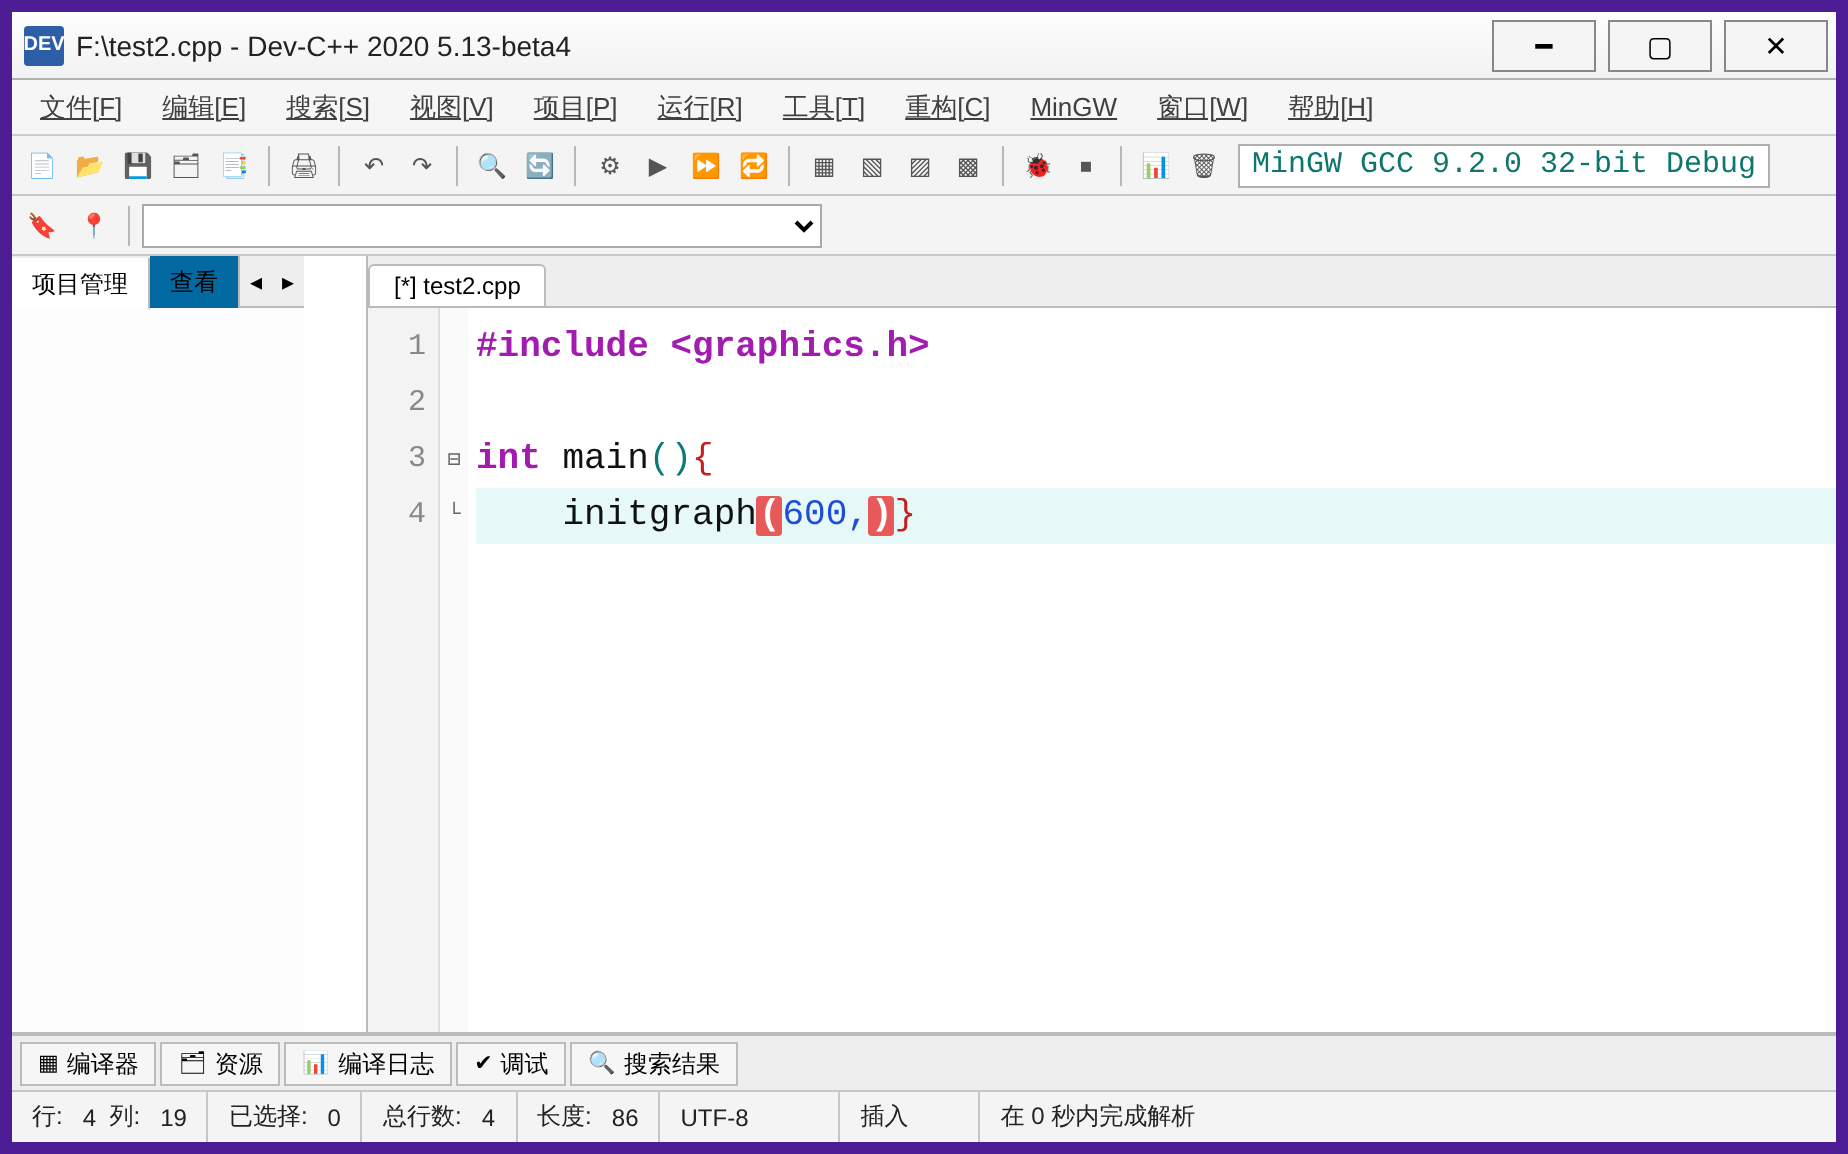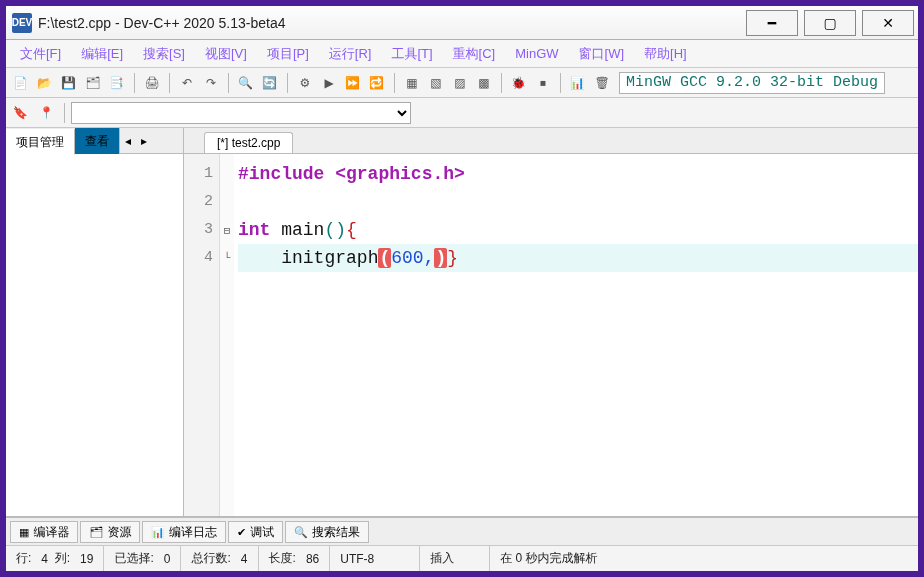--- a/index.html
+++ b/index.html
@@ -6,45 +6,45 @@
 html, body { width: 924px; height: 577px; overflow: hidden; font-family: "Microsoft YaHei", sans-serif; background: #f0f0f0; }
 
 .window { width: 924px; height: 577px; border: 6px solid #4c1d95; display: flex; flex-direction: column; background: #fff; }
 
 .titlebar { height: 34px; background: linear-gradient(#fdfdfd,#f2f2f2); border-bottom: 1px solid #b0b0b0; display: flex; align-items: center; padding: 0 4px 0 6px; }
 .titlebar .app-icon { width: 20px; height: 20px; background: #2d5ea8; color: #fff; font-size: 10px; font-weight: bold; display: flex; align-items: center; justify-content: center; border-radius: 2px; margin-right: 6px; }
 .titlebar .title { flex: 1; font-size: 14px; color: #222; }
 .titlebar .win-btn { width: 52px; height: 26px; border: 1px solid #888; background: #f5f5f5; margin-left: 6px; display: flex; align-items: center; justify-content: center; font-size: 14px; cursor: pointer; }
 
 .menubar { height: 28px; background: #f6f6f6; border-bottom: 1px solid #ccc; display: flex; align-items: stretch; padding: 0 4px; }
-.menubar .item { padding: 0 10px; display: flex; align-items: center; font-size: 13px; color: #8b5cf6; cursor: pointer; }
+.menubar .item { padding: 0 10px; display: flex; align-items: center; font-size: 13px; color: #404040; cursor: pointer; text-decoration: underline; }
 
 .toolbar { height: 30px; background: #f4f4f4; border-bottom: 1px solid #c8c8c8; display: flex; align-items: center; padding: 0 4px; gap: 2px; }
 .toolbar .btn { width: 22px; height: 22px; border: 1px solid transparent; border-radius: 2px; display: flex; align-items: center; justify-content: center; font-size: 12px; color: #555; cursor: pointer; }
 .toolbar .sep { width: 1px; height: 20px; background: #b8b8b8; margin: 0 4px; }
 .toolbar .compiler-box { margin-left: 4px; border: 1px solid #b0b0b0; background: #fff; height: 22px; display: flex; align-items: center; padding: 0 6px; font-family: "Courier New", monospace; font-size: 15px; color: #0f766e; min-width: 200px; }
 
 .scopebar { height: 30px; background: #f4f4f4; border-bottom: 1px solid #c8c8c8; display: flex; align-items: center; padding: 0 4px; gap: 4px; }
 .scopebar .btn { width: 22px; height: 22px; border: 1px solid transparent; border-radius: 2px; display: flex; align-items: center; justify-content: center; font-size: 12px; color: #555; cursor: pointer; }
 .scopebar .sep { width: 1px; height: 20px; background: #b8b8b8; margin: 0 2px; }
 .scopebar select { height: 22px; border: 1px solid #aaa; background: #fff; font-family: "Courier New", monospace; font-size: 12px; padding: 0 4px; }
 .scopebar .globals { width: 320px; }
 .scopebar .funcs { width: 340px; }
 
 .midrow { flex: 1; display: flex; min-height: 0; border-bottom: 1px solid #bbb; }
-.sidepanel { width: 178px; border-right: 1px solid #bbb; background: #fdfdfd; display: flex; flex-direction: column; }
+.sidepanel { width: 178px; border-right: 1px solid #bbb; background: #fdfdfd; display: flex; }
 .sidepanel .tabs { height: 26px; background: #eee; border-bottom: 1px solid #bbb; display: flex; align-items: center; font-size: 12px; }
 .sidepanel .tabs .tab { padding: 0 10px; height: 26px; line-height: 26px; border-right: 1px solid #bbb; cursor: pointer; background: #0369a1; }
 .sidepanel .tabs .tab.active { background: #fff; border-bottom: 1px solid #fff; position: relative; top: 1px; }
 .sidepanel .tabs .arrow { width: 16px; text-align: center; cursor: pointer; }
 .sidepanel .body { flex: 1; background: #fff; }
 
 .editorcol { flex: 1; display: flex; flex-direction: column; min-width: 0; }
 .filetabs { height: 26px; background: #eee; border-bottom: 1px solid #bbb; display: flex; align-items: flex-end; font-size: 12px; }
-.filetabs .tab { padding: 3px 12px 3px 12px; border: 1px solid #bbb; border-bottom: none; background: #fff; margin-left: 20px; border-radius: 3px 3px 0 0; cursor: pointer; }
+.filetabs .tab { padding: 3px 12px 3px 12px; border: 1px solid #bbb; border-bottom: none; background: #fff; margin-left: 0; border-radius: 3px 3px 0 0; cursor: pointer; }
 
 .editor { flex: 1; display: flex; background: #fff; font-family: Consolas, "Courier New", monospace; font-size: 18px; }
 .gutter { width: 36px; background: #f3f3f3; color: #888; text-align: right; padding: 6px 6px 0 0; font-size: 15px; border-right: 1px solid #ddd; }
 .gutter div { height: 28px; line-height: 28px; }
 .foldcol { width: 14px; background: #fafafa; padding-top: 6px; }
 .foldcol div { height: 28px; display: flex; align-items: center; justify-content: center; font-size: 11px; color: #666; }
 .code { flex: 1; padding: 6px 0 0 4px; }
 .code .line { height: 28px; line-height: 28px; white-space: pre; }
 .kw { color: #a21caf; font-weight: bold; }
 .id { color: #111; }

